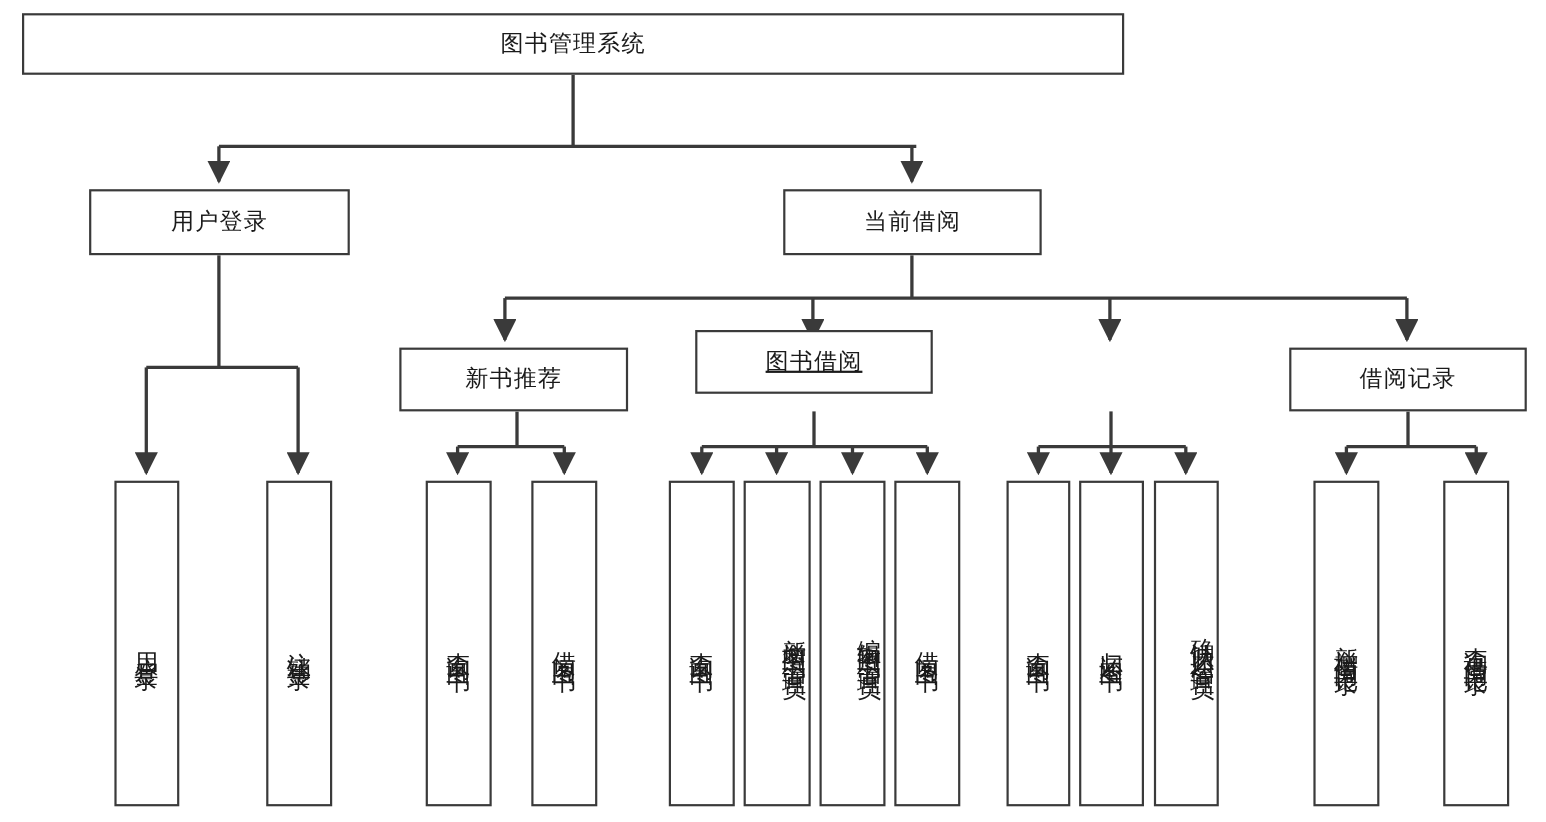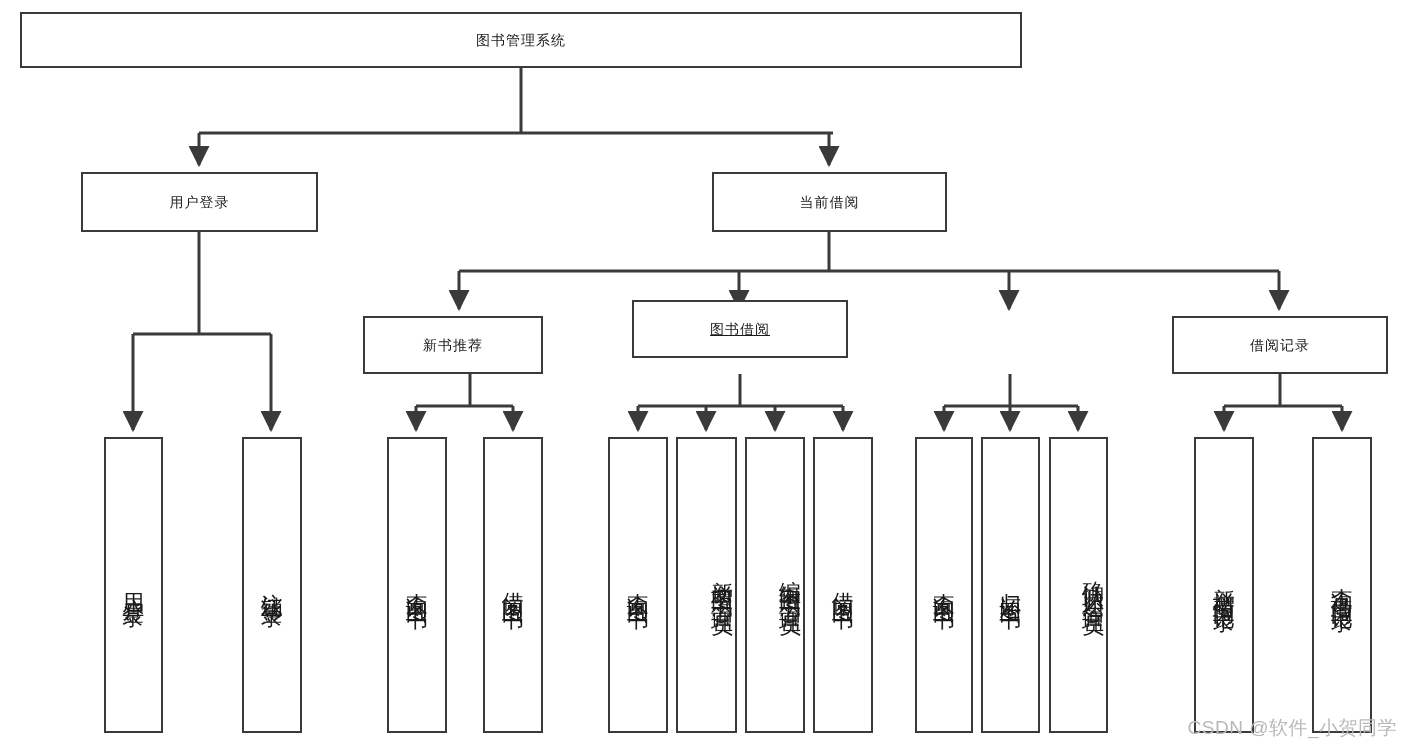--- a/index.html
+++ b/index.html
@@ -21,21 +21,21 @@
     position: absolute;
     box-sizing: border-box;
     background: #ffffff;
     border: 2px solid #3a3a3a;
     display: flex;
     align-items: center;
     justify-content: center;
     color: #1a1a1a;
   }
   .node.horiz {
-    font-size: 14px;
+    font-size: 21px;
     letter-spacing: 1px;
     line-height: 1.2;
   }
   .node.vert {
     writing-mode: vertical-rl;
     text-orientation: upright;
     font-size: 22px;
     letter-spacing: 5px;
     line-height: 1.15;
     padding-top: 8px;
@@ -126,21 +126,21 @@
     <span>图书管理系统</span>
   </div>
 
   <div class="node horiz" style="left:81px; top:172px; width:237px; height:60px;">
     <span>用户登录</span>
   </div>
   <div class="node horiz" style="left:712px; top:172px; width:235px; height:60px;">
     <span>当前借阅</span>
   </div>
 
-  <div class="node horiz" style="left:363px; top:316px; width:180px; height:58px;">
+  <div class="node horiz" style="left:363px; top:316px; width:208px; height:58px;">
     <span>新书推荐</span>
   </div>
   <div class="node horiz" style="left:632px; top:300px; width:216px; height:58px;text-decoration:underline;">
     <span>图书借阅</span>
   </div>
   <div class="node horiz" style="left:1172px; top:316px; width:216px; height:58px;text-align:right;">
     <span>借阅记录</span>
   </div>
 
   <div class="node vert mid-align" style="left:104px; top:437px; width:59px; height:296px;">
@@ -180,15 +180,14 @@
     <span>确认归还（管理员）</span>
   </div>
 
   <div class="node vert mid-align" style="left:1194px; top:437px; width:60px; height:296px;">
     <span>新增借阅记录</span>
   </div>
   <div class="node vert mid-align" style="left:1312px; top:437px; width:60px; height:296px;">
     <span>查询借阅记录</span>
   </div>
 
-  <div class="watermark">CSDN @软件_小贺同学</div>
 
 </div>
 
 </body></html>

